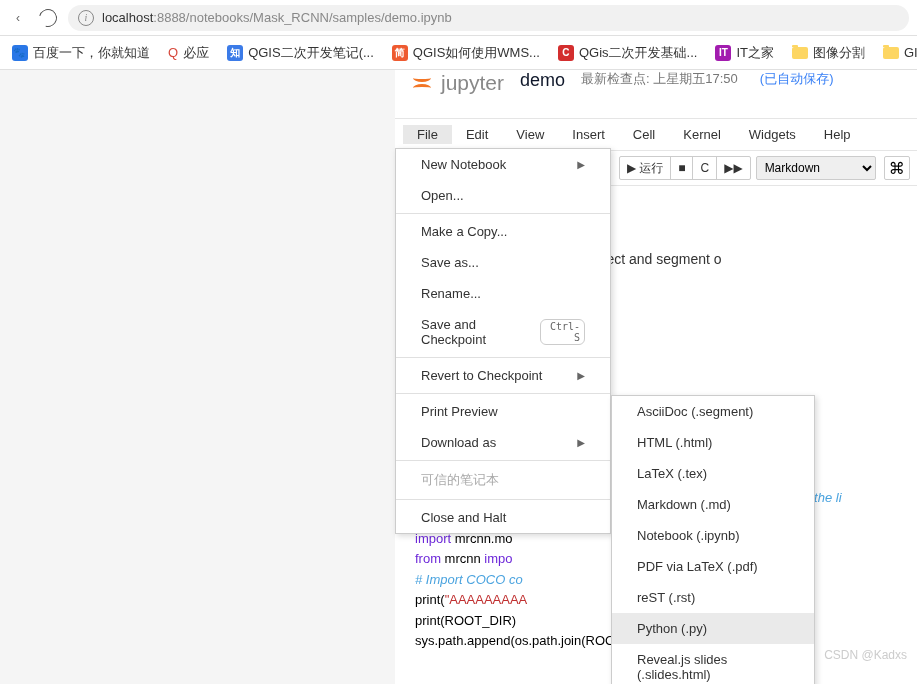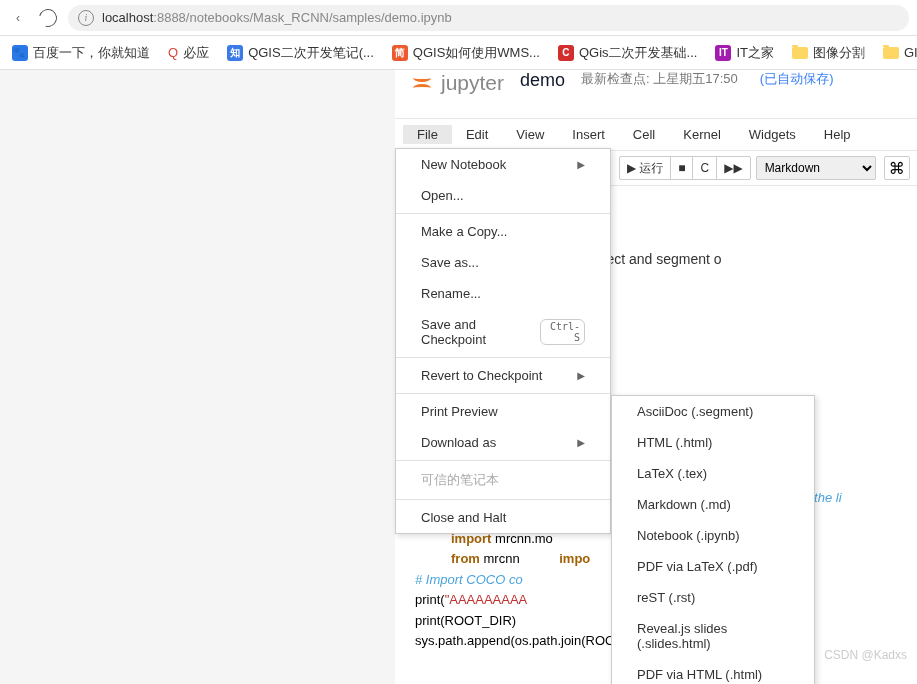--- a/index.html
+++ b/index.html
@@ -42,21 +42,21 @@
     .tb-btn:last-child { border-right: none; }
     .tb-select { height: 24px; border: 1px solid #ccc; border-radius: 2px; font-size: 12px; padding: 0 4px; width: 120px; }
     .kbd-icon { border: 1px solid #ccc; border-radius: 2px; width: 26px; height: 24px; display: flex; align-items: center; justify-content: center; margin-left: 6px; }
     
     .notebook-content { padding: 16px 20px; }
     .h1 { font-size: 32px; font-weight: bold; margin-bottom: 12px; }
     .desc { font-size: 14px; color: #333; margin-bottom: 20px; }
     .code-cell { font-family: "Courier New", monospace; font-size: 13px; line-height: 1.5; white-space: pre; margin-top: 200px; }
     .c-comment { color: #4aa3df; font-style: italic; }
     .c-comment2 { color: #8b0000; font-style: italic; }
-    .c-keyword { color: #a16207; font-weight: bold; margin-left: 36px; }
+    .c-keyword { color: #6d28d9; font-weight: normal; }
     .c-str { color: #c03030; }
     
     .dropdown-menu { position: absolute; background: #fff; border: 1px solid #ccc; box-shadow: 2px 2px 6px rgba(0,0,0,0.15); font-size: 13px; z-index: 100; }
     .file-menu { left: 395px; top: 148px; width: 216px; }
     .dd-item { padding: 8px 25px; cursor: pointer; color: #333; display: flex; justify-content: space-between; align-items: center; }
     .dd-item.disabled { color: #aaa; }
     .dd-sep { height: 1px; background: #e0e0e0; margin: 2px 0; }
     .dd-arrow { color: #666; font-size: 10px; }
     .dd-shortcut { border: 1px solid #ccc; border-radius: 6px; font-size: 10px; padding: 1px 4px; color: #666; font-family: monospace; text-align: right; }
     
@@ -236,20 +236,23 @@
     </div>
   <div class="dd-item">
       <span>Notebook (.ipynb)</span>
     </div>
   <div class="dd-item">
       <span>PDF via LaTeX (.pdf)</span>
     </div>
   <div class="dd-item">
       <span>reST (.rst)</span>
     </div>
+  <div class="dd-item highlighted">
+      <span>Python (.py)</span>
+    </div>
   <div class="dd-item">
       <span>Reveal.js slides (.slides.html)</span>
     </div>
   <div class="dd-item">
       <span>PDF via HTML (.html)</span>
     </div>
 </div>
 
 <div class="watermark">CSDN @Kadxs</div>
 

